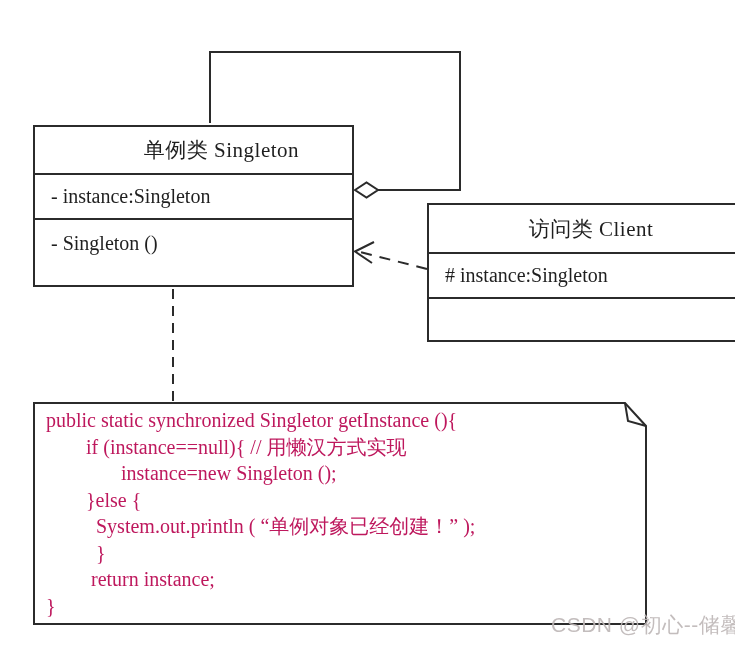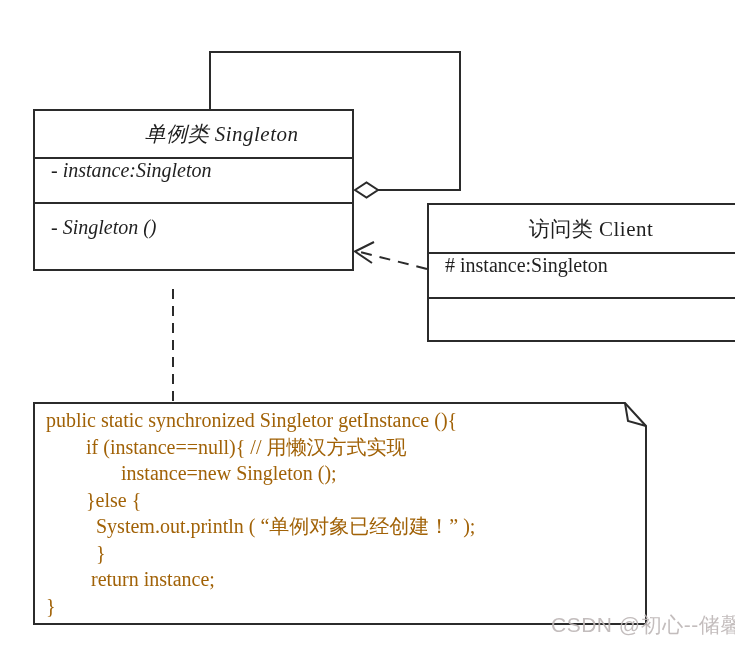--- a/index.html
+++ b/index.html
@@ -5,39 +5,39 @@
   html,body{margin:0;padding:0;background:#ffffff;}
   .canvas{
     position:relative;width:735px;height:647px;background:#ffffff;
     font-family:"Liberation Serif","DejaVu Serif",serif;color:#1f1f1f;overflow:hidden;
   }
   .canvas svg{position:absolute;left:0;top:0;z-index:1;}
   .class-box{
     position:absolute;z-index:2;background:#ffffff;border:2px solid #2b2b2b;
     box-sizing:border-box;display:flex;flex-direction:column;
   }
-  .singleton-box{left:33px;top:109px;width:321px;height:162px;font-style:italic;}
+  .singleton-box{left:33px;top:125px;width:321px;height:162px;}
   .client-box{left:427px;top:203px;width:328px;height:139px;}
   .compartment{box-sizing:border-box;}
   .compartment + .compartment{border-top:2px solid #2b2b2b;}
   .title-compartment{
     display:flex;align-items:center;justify-content:center;
     font-size:21px;letter-spacing:0.5px;
   }
   .singleton-box .title-compartment{height:46px;padding-left:56px;}
   .client-box .title-compartment{height:47px;}
-  .attr-compartment{display:flex;flex-direction:column;padding-left:16px;font-size:20px;}
+  .attr-compartment{display:flex;flex-direction:column;justify-content:center;padding-left:16px;font-size:20px;}
   .singleton-box .attr-compartment{height:45px;}
   .client-box .attr-compartment{height:45px;}
   .method-compartment{flex:1;padding:8px 0 0 16px;font-size:20px;line-height:31px;}
   .member{white-space:pre;}
   .note-code{
     position:absolute;left:46px;top:407px;z-index:2;margin:0;
     font-family:"Liberation Serif","DejaVu Serif",serif;
-    font-size:20px;line-height:26.5px;white-space:pre;color:#a16207;
+    font-size:20px;line-height:26.5px;white-space:pre;color:#be185d;
   }
   .watermark{
     position:absolute;left:551px;top:611px;z-index:3;
     font-family:"Liberation Sans","DejaVu Sans",sans-serif;
     font-size:21px;color:#bdb6b6;opacity:0.9;letter-spacing:0.5px;white-space:nowrap;
   }
 </style>
 </head>
 <body>
 

